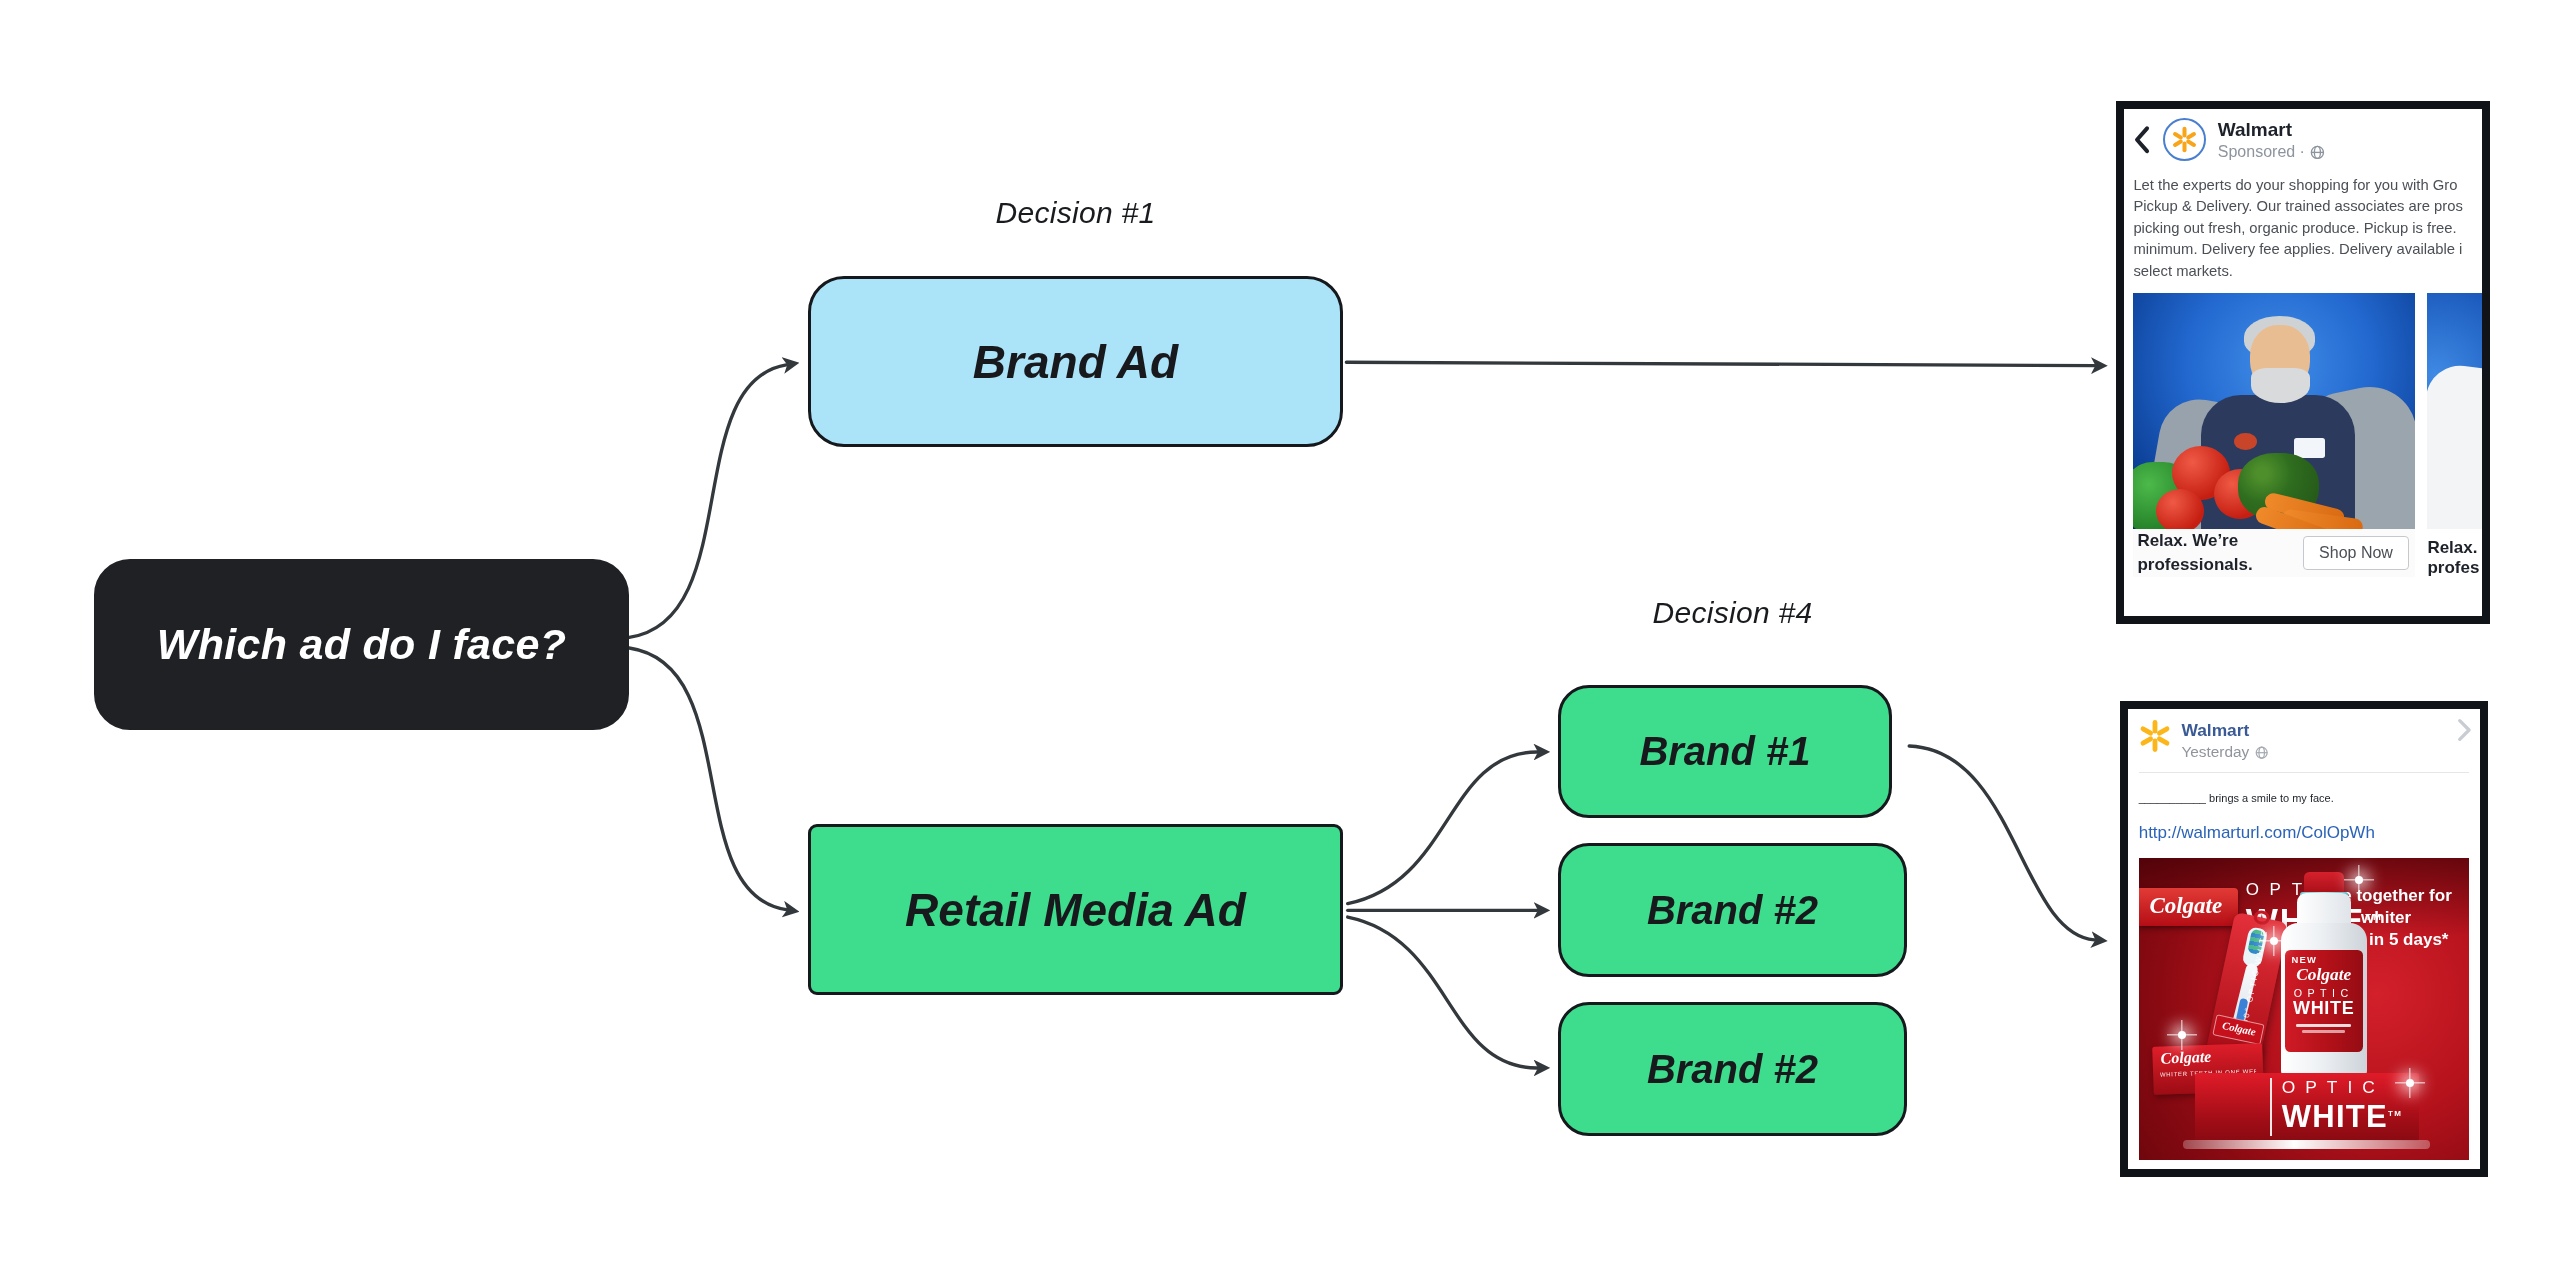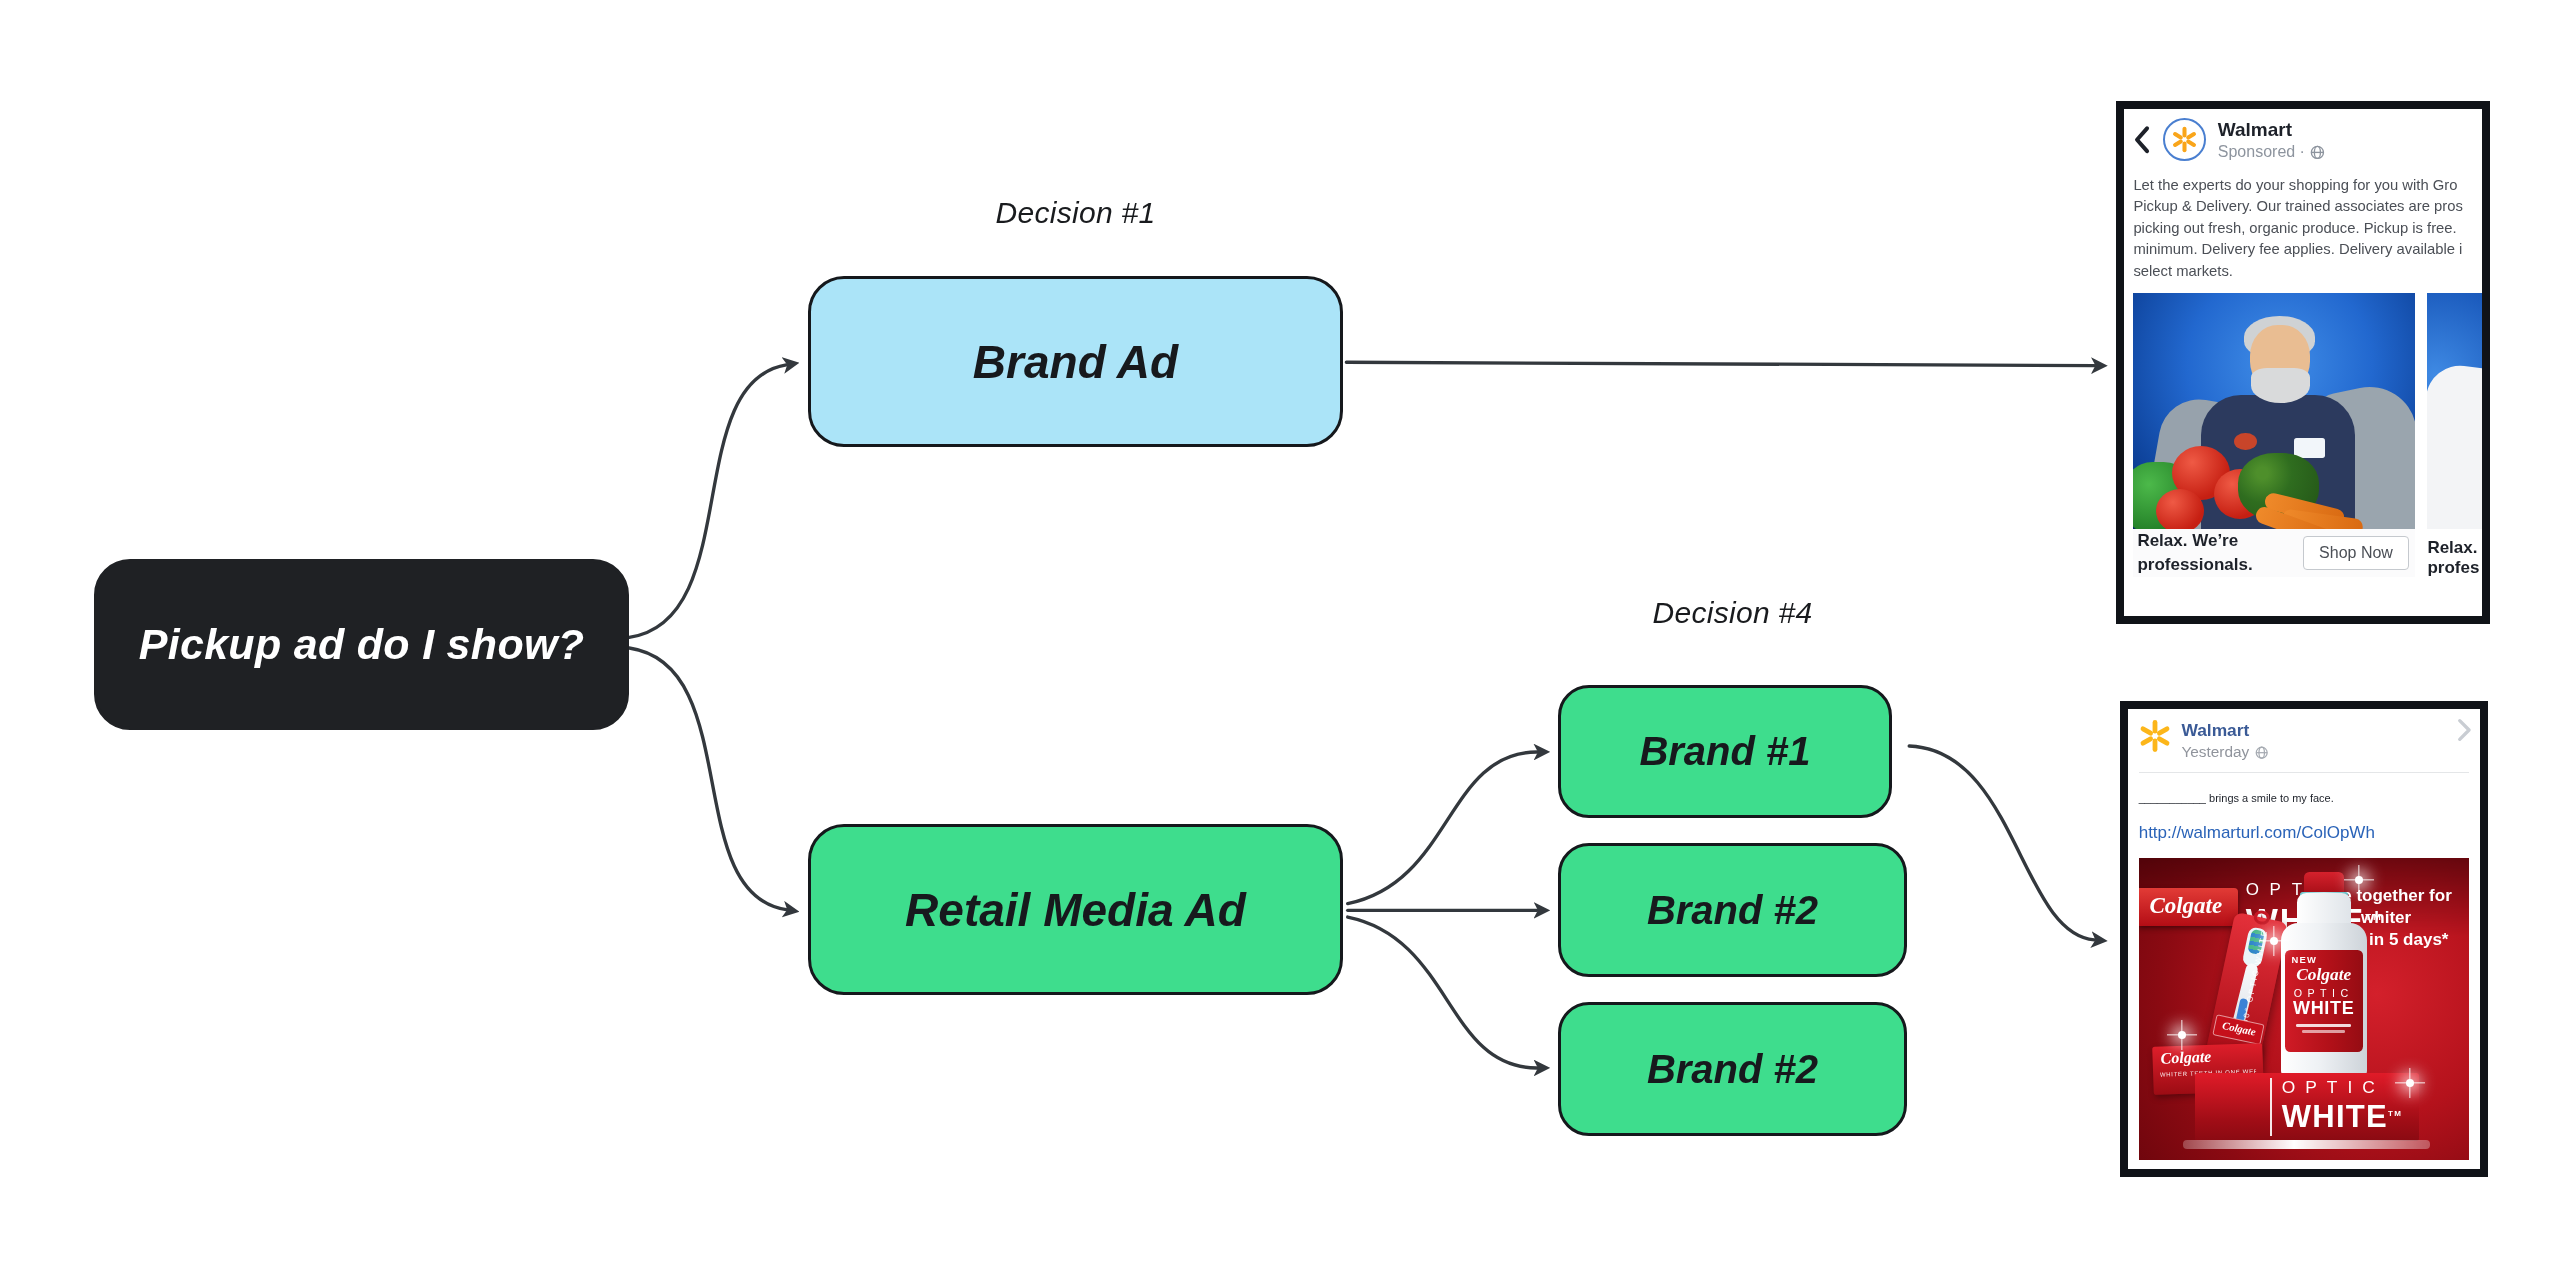--- a/index.html
+++ b/index.html
@@ -154,26 +154,26 @@
       <path d="M 2009 1357 L 2291 1357" marker-end="url(#arw)"></path>
       <path d="M 2009 1367 C 2165 1399, 2155 1592, 2291 1592" marker-end="url(#arw)"></path>
       <path d="M 2846 1112 C 3005 1118, 3012 1392, 3122 1401" marker-end="url(#arw)"></path>
     </g>
   </svg>
 
   <div class="decision" style="left:808px;top:196px;width:535px;">Decision #1</div>
   <div class="decision" style="left:1558px;top:596px;width:349px;">Decision #4</div>
 
   <div class="node root" style="left:94px;top:559px;width:535px;height:171px;">
-    <span>Pickup ad do I show?</span>
+    <span>Which ad do I face?</span>
   </div>
   <div class="node blue" style="left:808px;top:276px;width:535px;height:171px;">
     <span>Brand Ad</span>
   </div>
-  <div class="node green" style="left:808px;top:824px;width:535px;height:171px;">
+  <div class="node green" style="left:808px;top:824px;width:535px;height:171px;border-radius:9px;">
     <span>Retail Media Ad</span>
   </div>
   <div class="node small" style="left:1558px;top:685px;width:334px;height:133px;">
     <span>Brand #1</span>
   </div>
   <div class="node small" style="left:1558px;top:843px;width:349px;height:134px;">
     <span>Brand #2</span>
   </div>
   <div class="node small" style="left:1558px;top:1002px;width:349px;height:134px;">
     <span>Brand #2</span>

